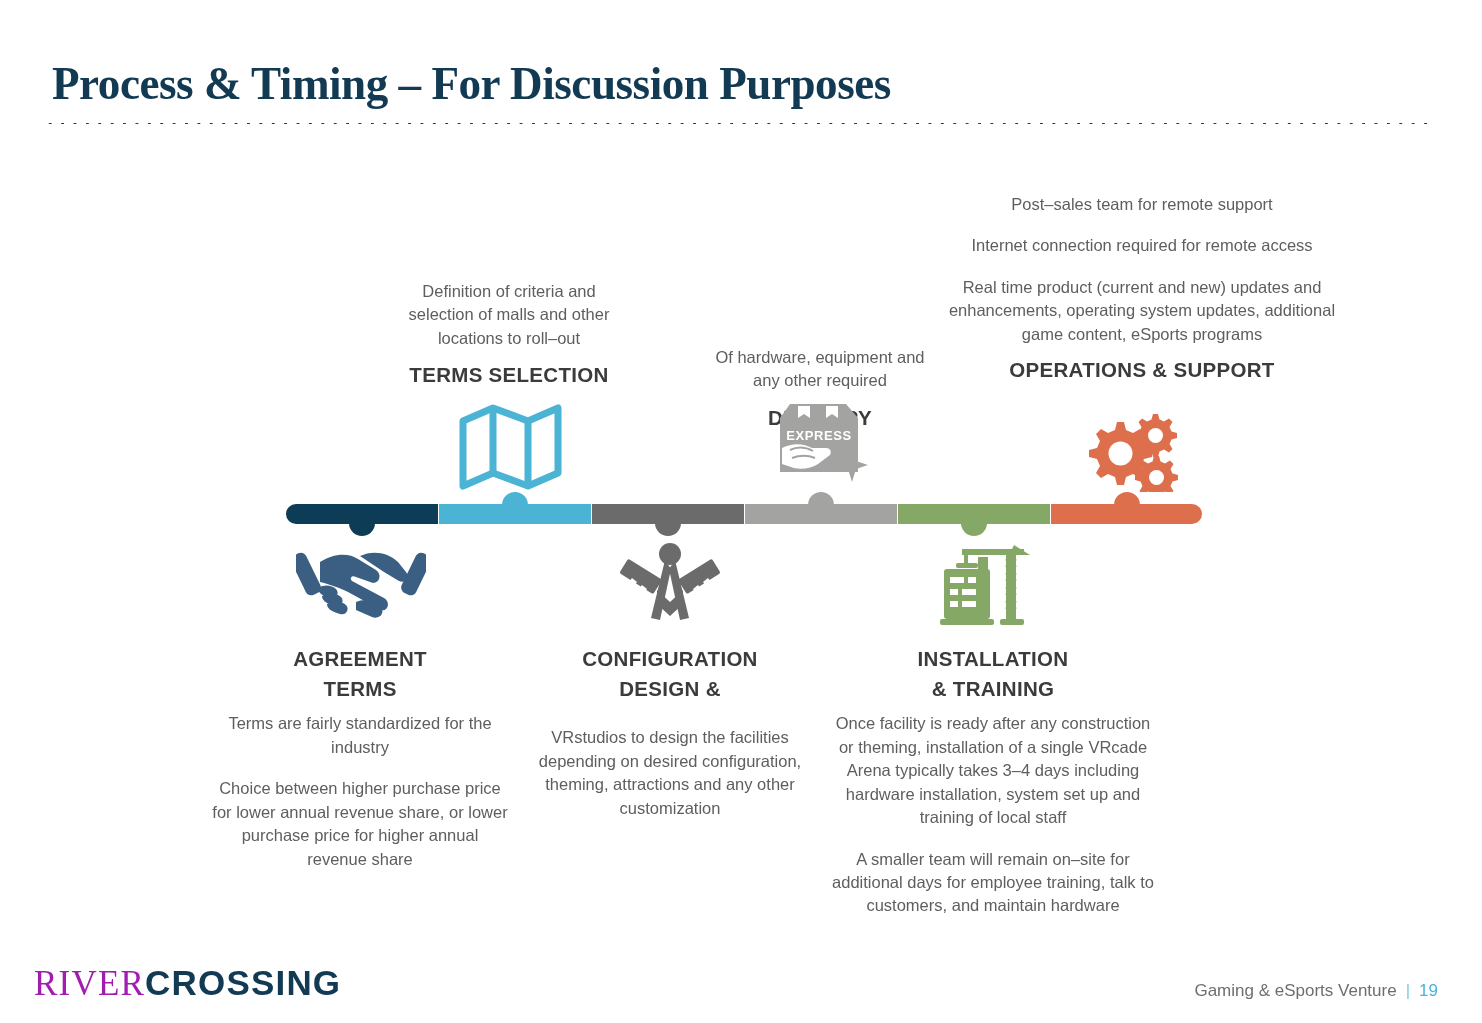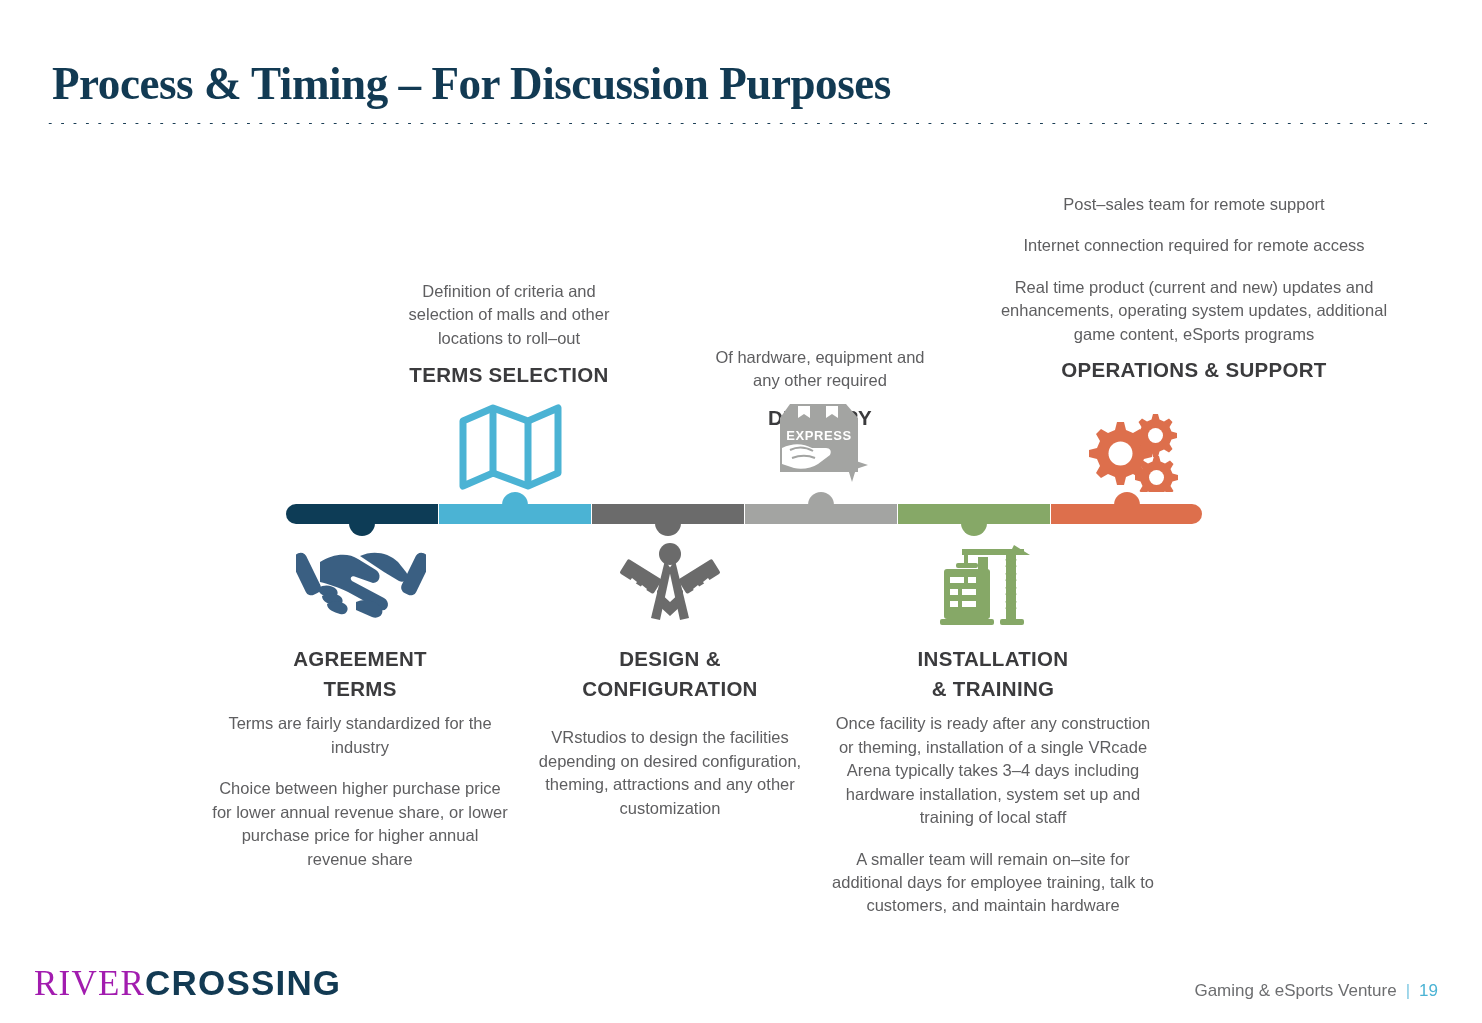--- a/index.html
+++ b/index.html
@@ -69,21 +69,21 @@
   <div class="blk" style="left:389px;top:280px;width:240px;">
     <div class="desc">Definition of criteria and selection of malls and other locations to roll–out</div>
     <div class="hdr" style="margin-top:10px;">TERMS SELECTION</div>
   </div>
 
   <div class="blk" style="left:712px;top:304px;width:216px;margin-top:42px;">
     <div class="desc">Of hardware, equipment and any other required</div>
     <div class="hdr" style="margin-top:10px;">DELIVERY</div>
   </div>
 
-  <div class="blk" style="left:984px;top:193px;width:420px;">
+  <div class="blk" style="left:932px;top:193px;width:420px;">
     <div class="desc">Post–sales team for remote support</div>
     <div class="gap"></div>
     <div class="desc">Internet connection required for remote access</div>
     <div class="gap"></div>
     <div class="desc">Real time product (current and new) updates and enhancements, operating system updates, additional game content, eSports programs</div>
     <div class="hdr" style="margin-top:9px;">OPERATIONS &amp; SUPPORT</div>
   </div>
 
   <div class="icon" style="left:458px;top:403px;width:105px;height:88px;">
     <svg width="105" height="88" viewBox="0 0 105 88">
@@ -213,22 +213,22 @@
 
   <div class="blk" style="left:212px;top:644px;width:296px;">
     <div class="hdr">AGREEMENT</div>
     <div class="hdr">TERMS</div>
     <div class="desc" style="margin-top:9px;">Terms are fairly standardized for the industry</div>
     <div class="gap"></div>
     <div class="desc">Choice between higher purchase price for lower annual revenue share, or lower purchase price for higher annual revenue share</div>
   </div>
 
   <div class="blk" style="left:535px;top:644px;width:270px;">
+    <div class="hdr">CONFIGURATION</div>
     <div class="hdr">DESIGN &amp;</div>
-    <div class="hdr">CONFIGURATION</div>
     <div class="desc" style="margin-top:23px;">VRstudios to design the facilities depending on desired configuration, theming, attractions and any other customization</div>
   </div>
 
   <div class="blk" style="left:828px;top:644px;width:330px;">
     <div class="hdr">INSTALLATION</div>
     <div class="hdr">&amp; TRAINING</div>
     <div class="desc" style="margin-top:9px;">Once facility is ready after any construction or theming, installation of a single VRcade Arena typically takes 3–4 days including hardware installation, system set up and training of local staff</div>
     <div class="gap"></div>
     <div class="desc">A smaller team will remain on–site for additional days for employee training, talk to customers, and maintain hardware</div>
   </div>

